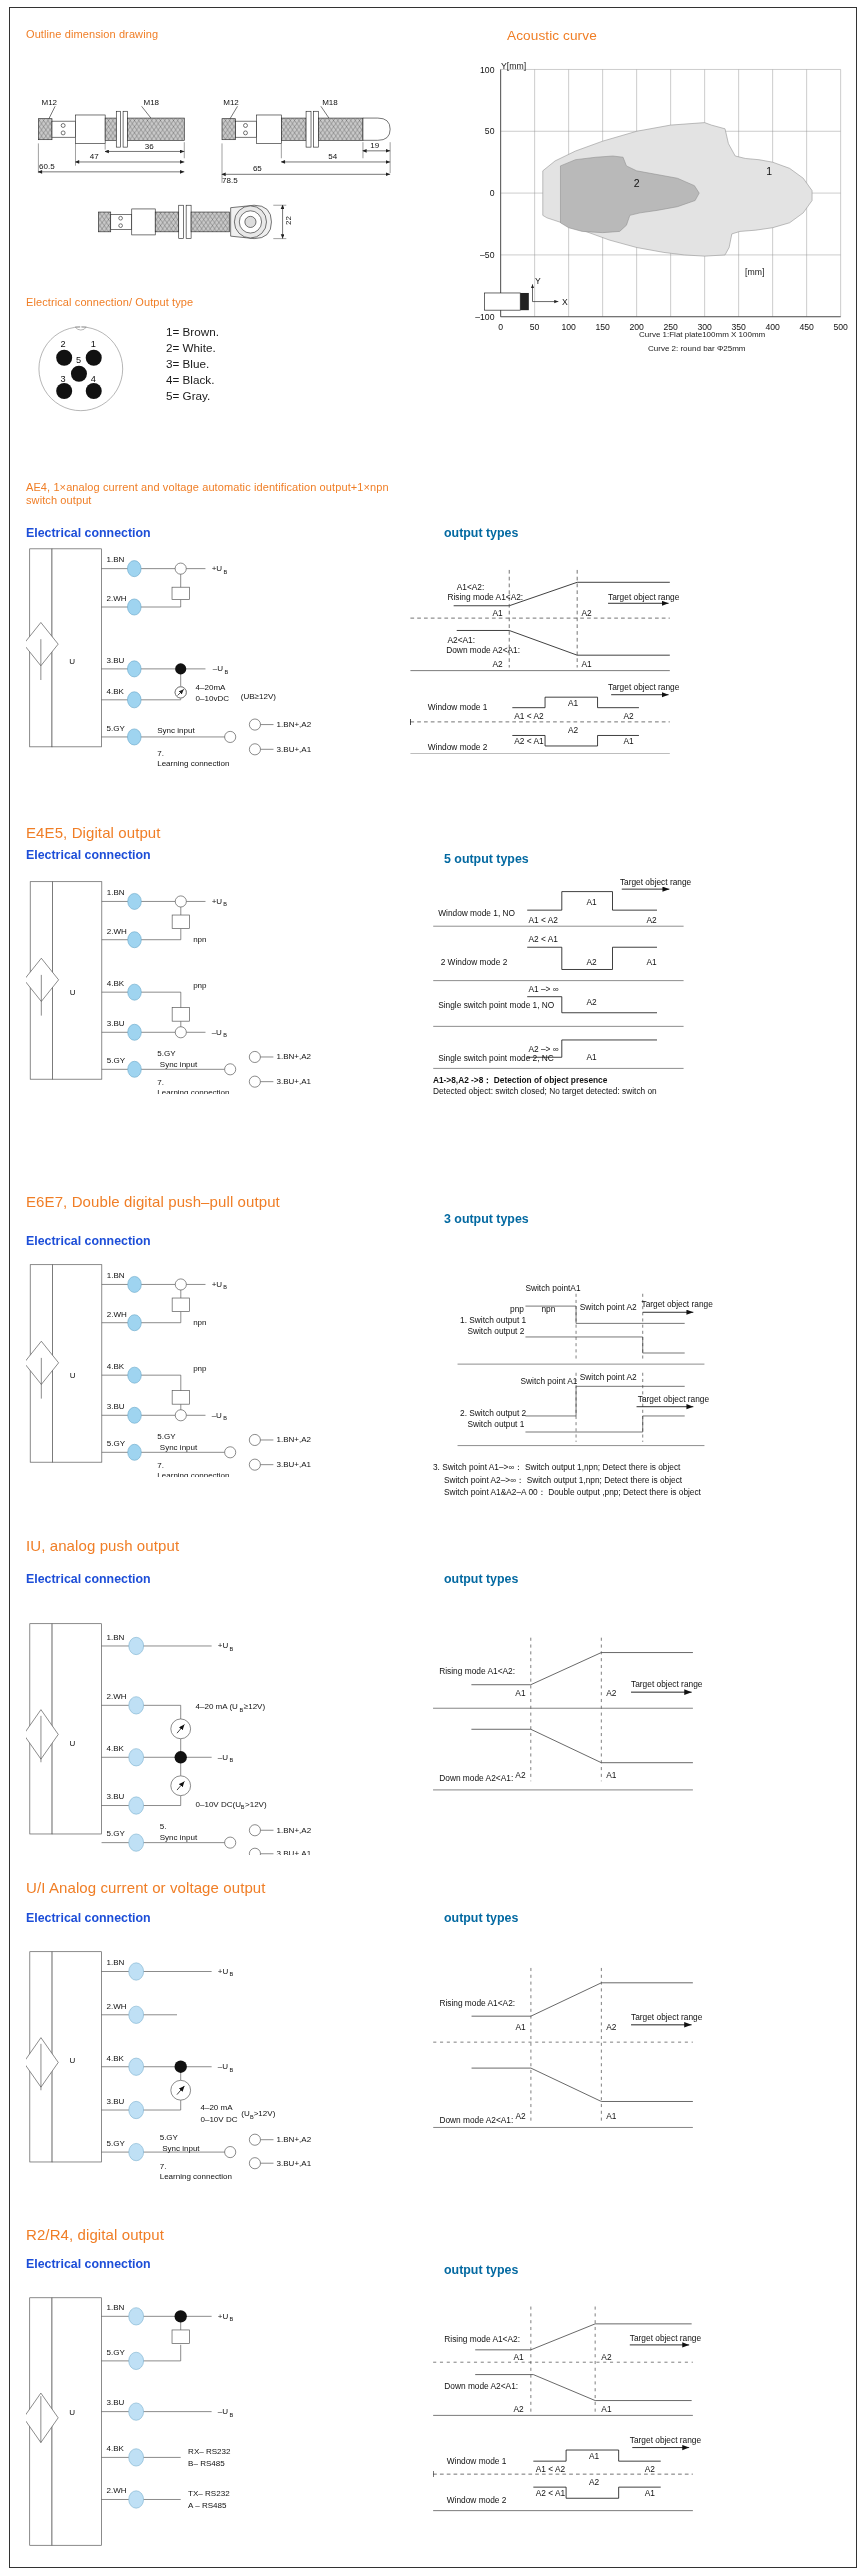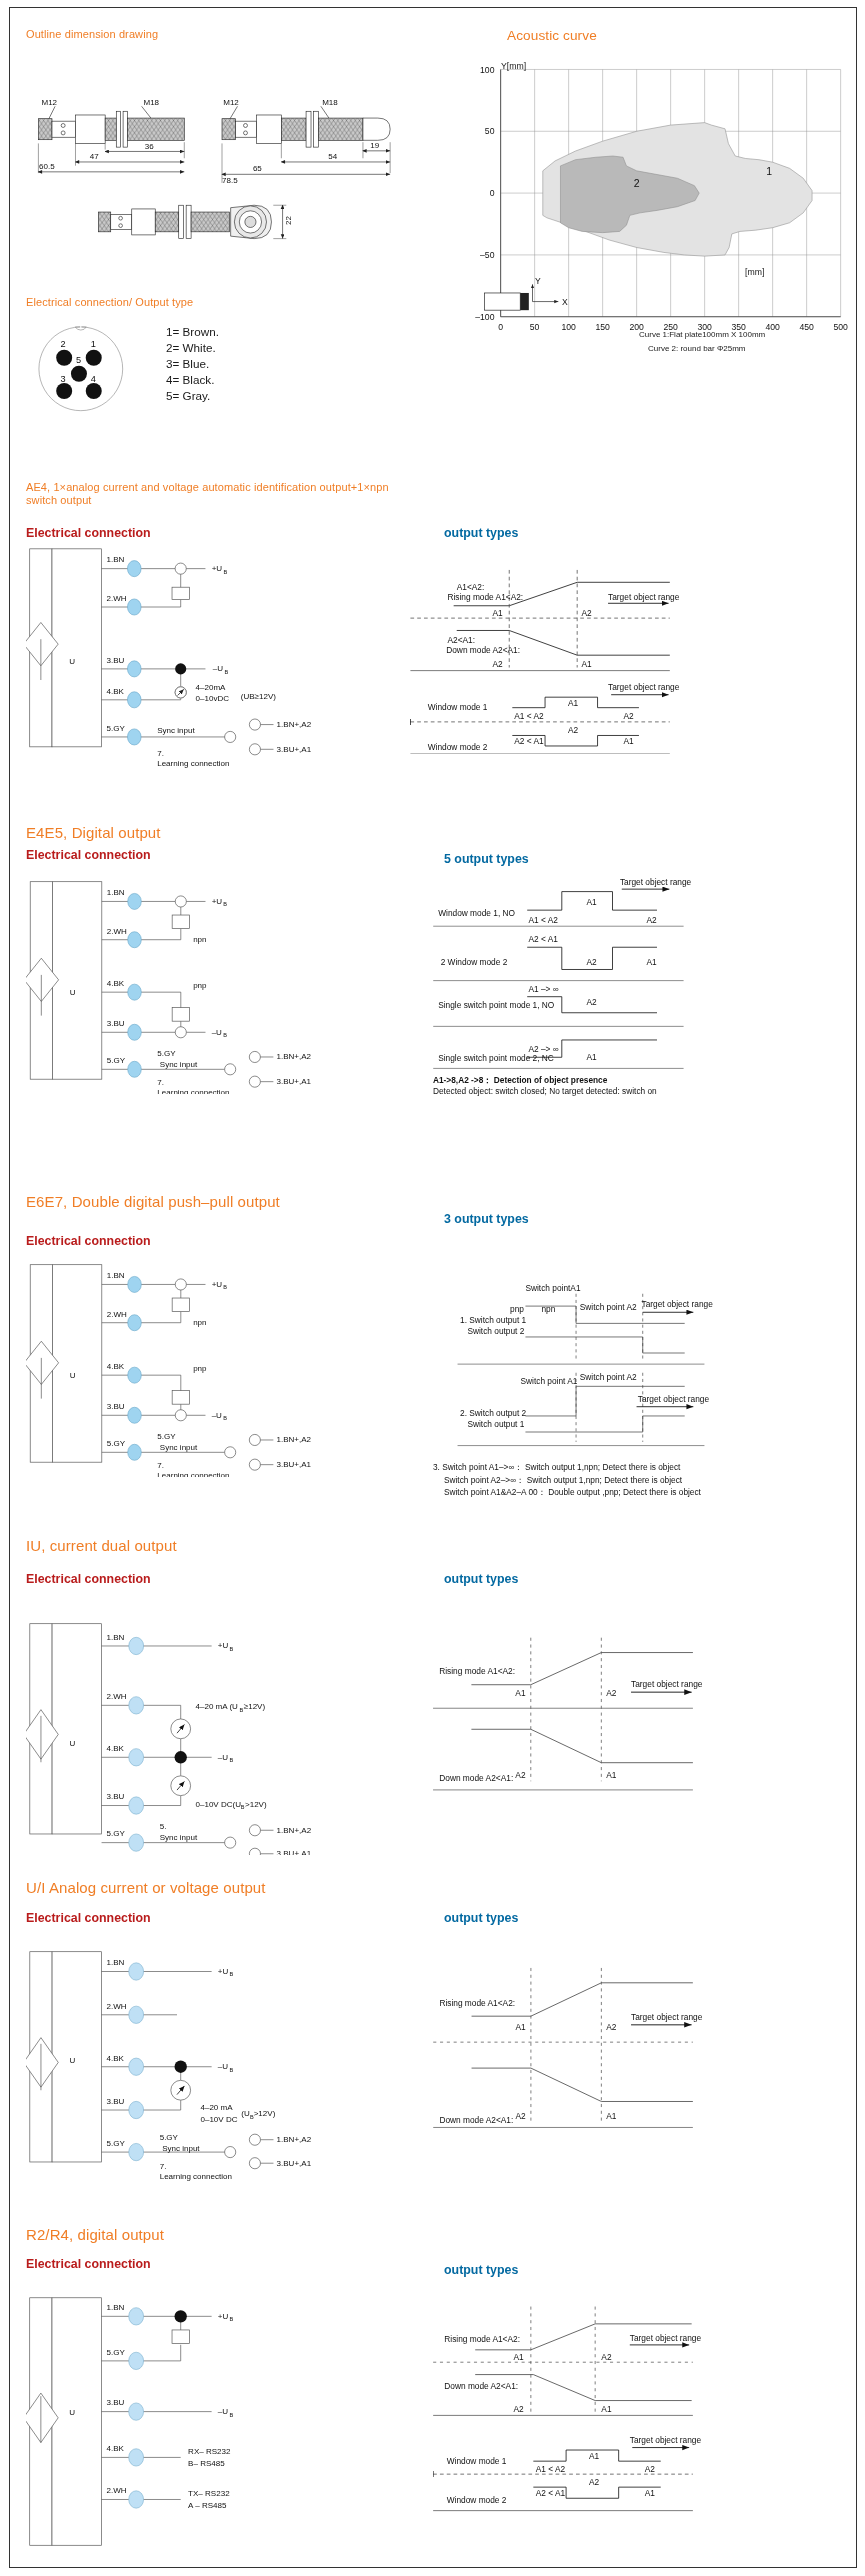--- a/index.html
+++ b/index.html
@@ -13,21 +13,21 @@
   }
   .page-frame{
     position:absolute; left:8.7px; top:7.4px;
     width:848px; height:2561px;
     border:0.9px solid #333;
   }
   .sec-title{
     color:#F07E26; font-size:11px; font-weight:400; line-height:1.22;
     letter-spacing:0.1px;
   }
-  .sub-title{ font-size:12.4px; font-weight:bold; color:#b91c1c; }
+  .sub-title{ font-size:12.4px; font-weight:bold; color:#1d4ed8; }
   .out-title{ font-size:12.4px; font-weight:bold; color:#0369a1; }
   .tiny{ font-size:8px; }
   .lbl{ font-size:8.7px; }
   .abs{ position:absolute; }
   svg{ display:block; }
   .note{ font-size:8.3px; color:#111; }
 </style>
 </head>
 <body>
 
@@ -564,21 +564,21 @@
     <text x="4" y="230">2. Switch output 2</text>
     <text x="16" y="248">Switch output 1</text>
     <text x="292" y="208">Target object range</text>
   </g>
 </svg>
 </div>
 <div class="abs note" style="left:433px; top:1462px;">3. Switch point A1–&gt;∞： Switch output 1,npn; Detect there is object</div>
 <div class="abs note" style="left:444px; top:1475px;">Switch point A2–&gt;∞： Switch output 1,npn; Detect there is object</div>
 <div class="abs note" style="left:444px; top:1487px;">Switch point A1&amp;A2–A 00： Double output ,pnp; Detect there is object</div>
 
-<div class="abs sec-title" style="left:26px; top:1537px; font-size:15px;">IU, current dual output</div>
+<div class="abs sec-title" style="left:26px; top:1537px; font-size:15px;">IU, analog push output</div>
 <div class="abs sub-title" style="left:26px; top:1572px;">Electrical connection</div>
 <div class="abs out-title" style="left:444px; top:1572px;">output types</div>
 
 <div class="abs" style="left:26px; top:1620px;">
 <svg width="396" height="235" viewBox="0 0 640 380">
   <defs>
     <marker id="m-ar" markerWidth="8" markerHeight="8" refX="7" refY="3" orient="auto">
       <path d="M0,0 L7,3 L0,6 z" fill="#111"></path>
         </marker>
   </defs>

